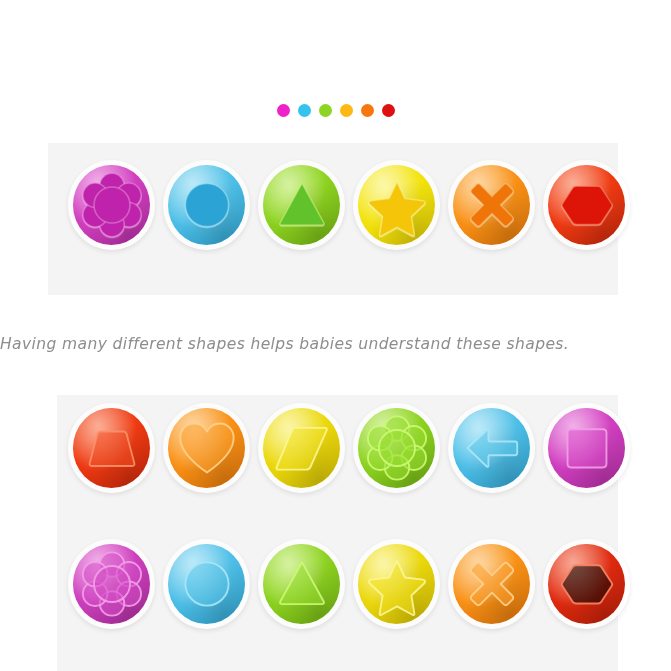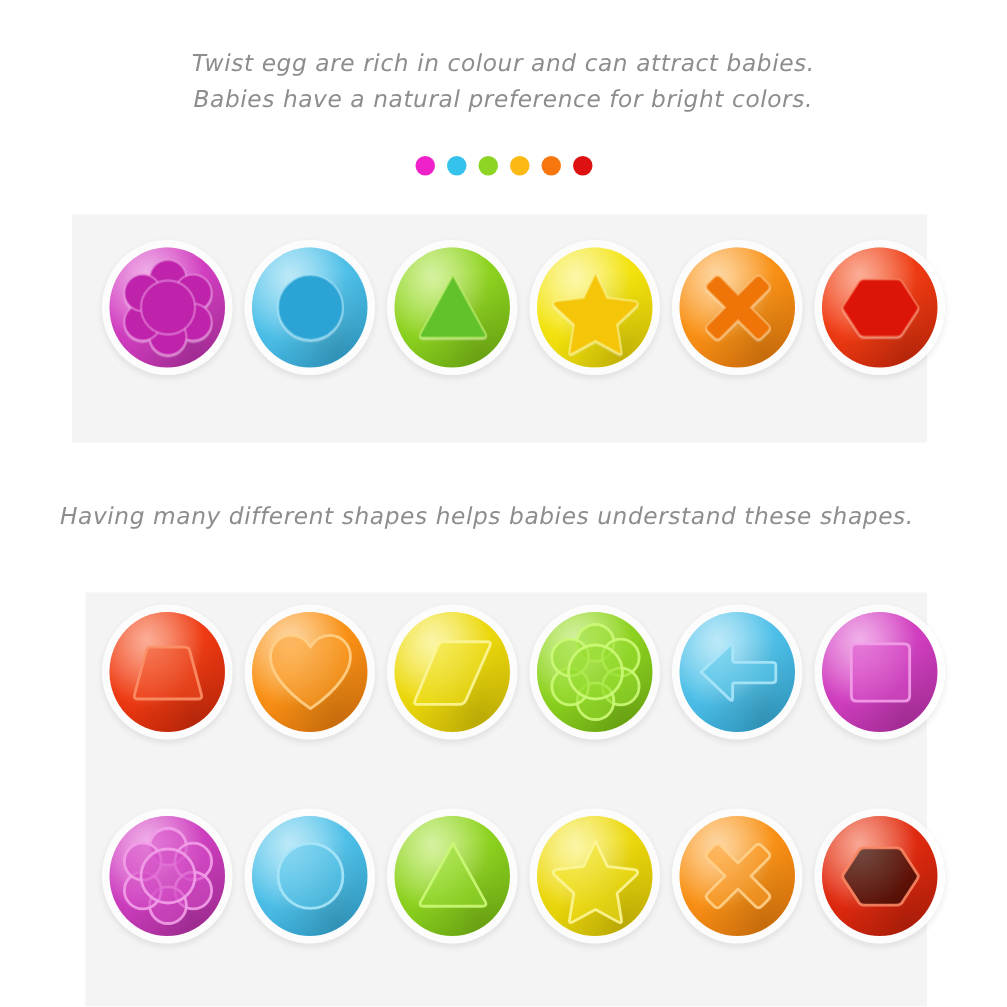--- a/index.html
+++ b/index.html
@@ -19,21 +19,21 @@
     font-style:italic;
     font-weight:400;
     text-align:center;
     letter-spacing:.4px;
     white-space:nowrap;
     user-select:none;
   }
   #caption-block{position:absolute;left:0;top:30px;width:671px;}
   #caption-block .caption{font-size:15.5px;line-height:24px;}
 
-  #shapes-caption{position:absolute;left:0;top:332px;width:562px;font-size:15.5px;line-height:24px;padding-left:40px;}
+  #shapes-caption{position:absolute;left:0;top:332px;width:562px;font-size:15.5px;line-height:24px;}
 
   
   #dot-row{
     position:absolute;left:0;top:104px;width:671px;
     display:flex;justify-content:center;align-items:center;gap:8px;
   }
   .dot{width:13px;height:13px;border-radius:50%;display:block;}
 
   
   .panel{position:absolute;background:#f4f4f4;}
@@ -82,24 +82,20 @@
   
   .inset-shape{filter:drop-shadow(0 1px 0 rgba(255,255,255,.45));}
   
   .line-shape{}
 </style>
 </head>
 <body>
 
 <div class="page">
 
-  <div id="caption-block">
-    <div class="caption">Twist egg are rich in colour and can attract babies.</div>
-    <div class="caption">Babies have a natural preference for bright colors.</div>
-  </div>
 
   <div id="dot-row">
       <span class="dot" style="background: rgb(238, 34, 200);"></span>
       <span class="dot" style="background: rgb(53, 195, 237);"></span>
       <span class="dot" style="background: rgb(142, 212, 36);"></span>
       <span class="dot" style="background: rgb(252, 185, 19);"></span>
       <span class="dot" style="background: rgb(247, 118, 14);"></span>
       <span class="dot" style="background: rgb(221, 17, 17);"></span>
     </div>
 

